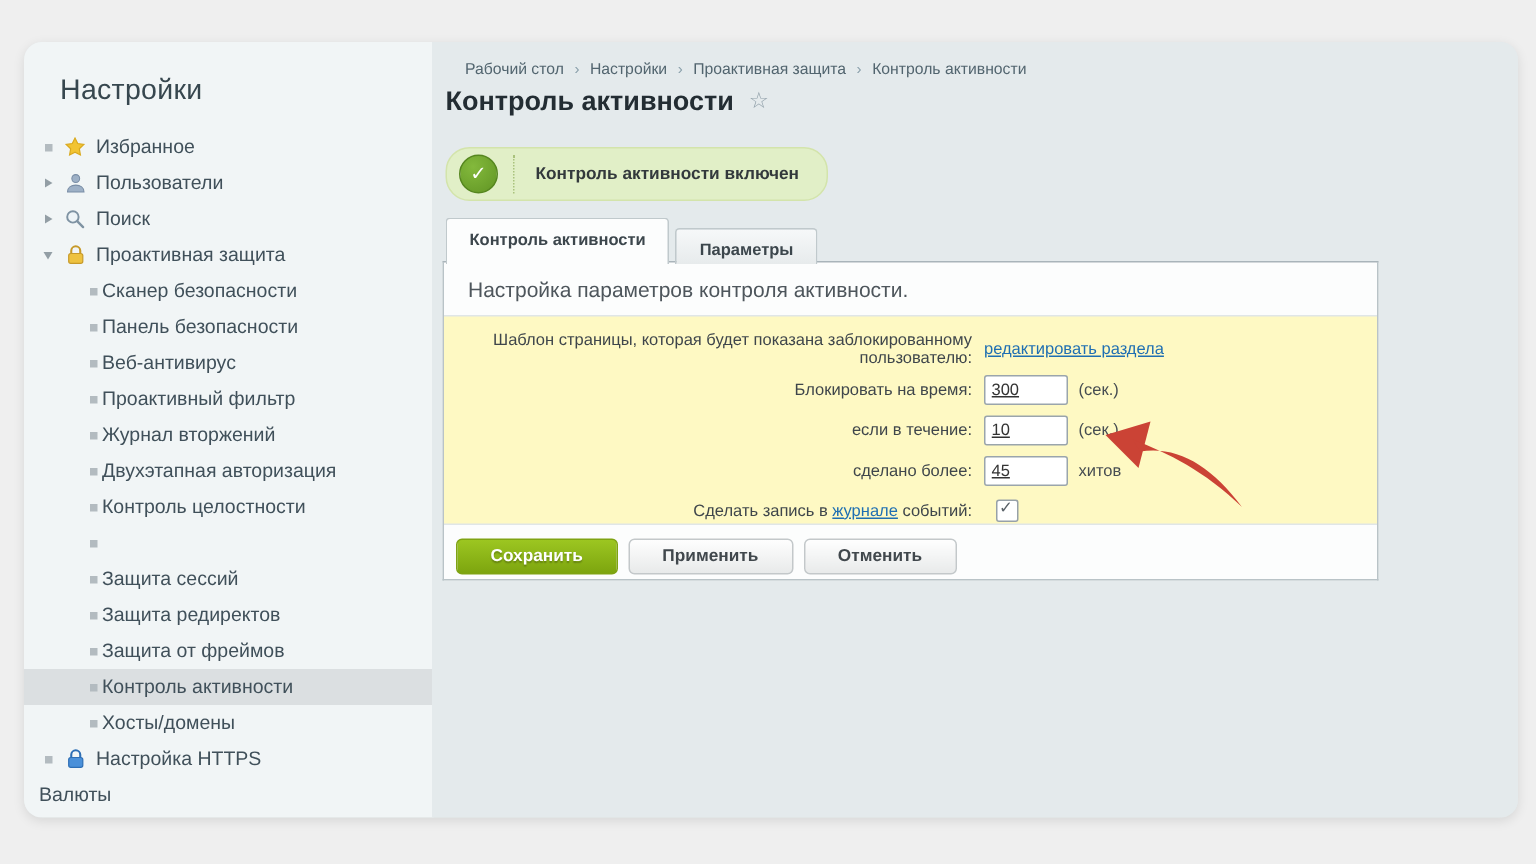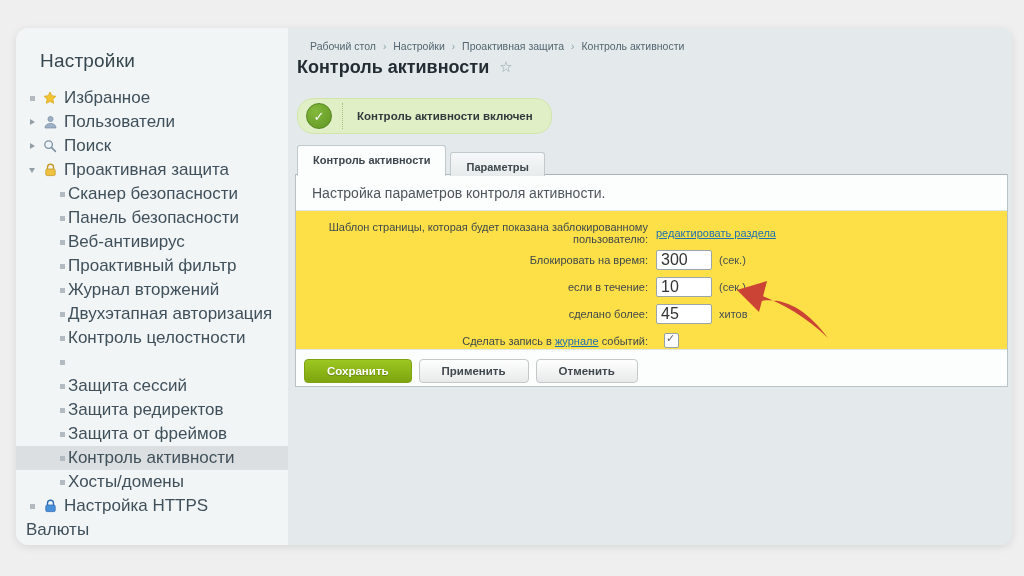--- a/index.html
+++ b/index.html
@@ -17,21 +17,21 @@
     background:#e4eaec;
   }
   
   .sidebar{
     position:absolute;left:0;top:0;width:272px;height:100%;
     background:#f1f5f6;border-right:1px solid #e2e8ea;
   }
   .sidebar-title{
     font-size:19px;color:#37474f;padding:22px 0 14px 24px;letter-spacing:.2px;
   }
-  .nav{font-size:17px;color:#40505a;text-align:center;}
+  .nav{font-size:13px;color:#40505a;text-align:center;}
   .nav-item{
     display:flex;align-items:center;height:24px;cursor:pointer;
     padding-left:10px;white-space:nowrap;
   }
   .nav-item.lvl1{padding-left:40px;}
   .nav-item.selected{background:#dbdfe1;}
   .marker{width:12px;display:inline-flex;justify-content:center;align-items:center;flex:0 0 12px;}
   .tri-right{width:0;height:0;border-left:5px solid #939ea5;border-top:3.5px solid transparent;border-bottom:3.5px solid transparent;}
   .tri-down{width:0;height:0;border-top:5px solid #939ea5;border-left:3.5px solid transparent;border-right:3.5px solid transparent;}
   .sq-bullet{width:5px;height:5px;background:#b3bbc0;display:inline-block;}
@@ -73,37 +73,37 @@
   .tabs{position:absolute;left:9px;top:117px;height:30px;z-index:3;}
   .tab{
     display:inline-block;box-sizing:border-box;height:24px;line-height:29px;
     padding:0 15px;font-size:11px;font-weight:bold;color:#3c464c;cursor:pointer;
     border:1px solid #c0c9cc;border-bottom:none;border-radius:3px 3px 0 0;
     background:linear-gradient(#f6f8f9,#e7ebec);margin-right:4px;vertical-align:bottom;
   }
   .tab.active{background:#fcfdfd;height:31px;}
   
   .panel{
-    position:absolute;left:7px;top:146px;width:713px;height:213px;z-index:1;
+    position:absolute;left:7px;top:146px;width:624px;height:213px;z-index:1;
     background:#fcfdfd;border:1px solid #b9c3c7;border-top-color:#a9b4ba;box-sizing:border-box;
   }
   .panel-heading{
     padding:10px 16px 9px;font-size:14px;color:#4e565c;
   }
   .form-area{
-    background:#fde047;border-top:1px solid #e0e6e7;border-bottom:1px solid #e0e6e7;
+    background:#fef9c3;border-top:1px solid #e0e6e7;border-bottom:1px solid #e0e6e7;
     height:140px;box-sizing:border-box;padding-top:8px;font-size:11px;color:#3f464b;
   }
   .frow{display:flex;align-items:center;height:27px;}
   .frow .flabel{width:352px;text-align:right;flex:0 0 352px;}
   .frow .fctrl{margin-left:8px;display:flex;align-items:center;}
   .frow input[type=text]{
     width:46px;height:16px;border:1px solid #9aa5ac;border-radius:2px;
-    font-family:"Liberation Sans","DejaVu Sans",sans-serif;font-size:16px;color:#333;
-    padding:1px 4px;background:#fff;
+    font-family:"Liberation Sans","DejaVu Sans",sans-serif;font-size:11px;color:#333;
+    padding:1px 4px;background:#fff;text-decoration:underline;
   }
   .suffix{margin-left:7px;color:#464d52;}
   a.form-link{color:#1f6fb2;text-decoration:underline;cursor:pointer;}
   .checkbox{
     display:inline-block;width:13px;height:13px;border:1px solid #97a1a8;border-radius:2px;
     background:#fff;margin-left:8px;position:relative;cursor:pointer;
   }
   .checkbox.checked::after{
     content:"✓";position:absolute;left:1px;top:-2px;font-size:11px;color:#5a6268;font-weight:bold;
   }

